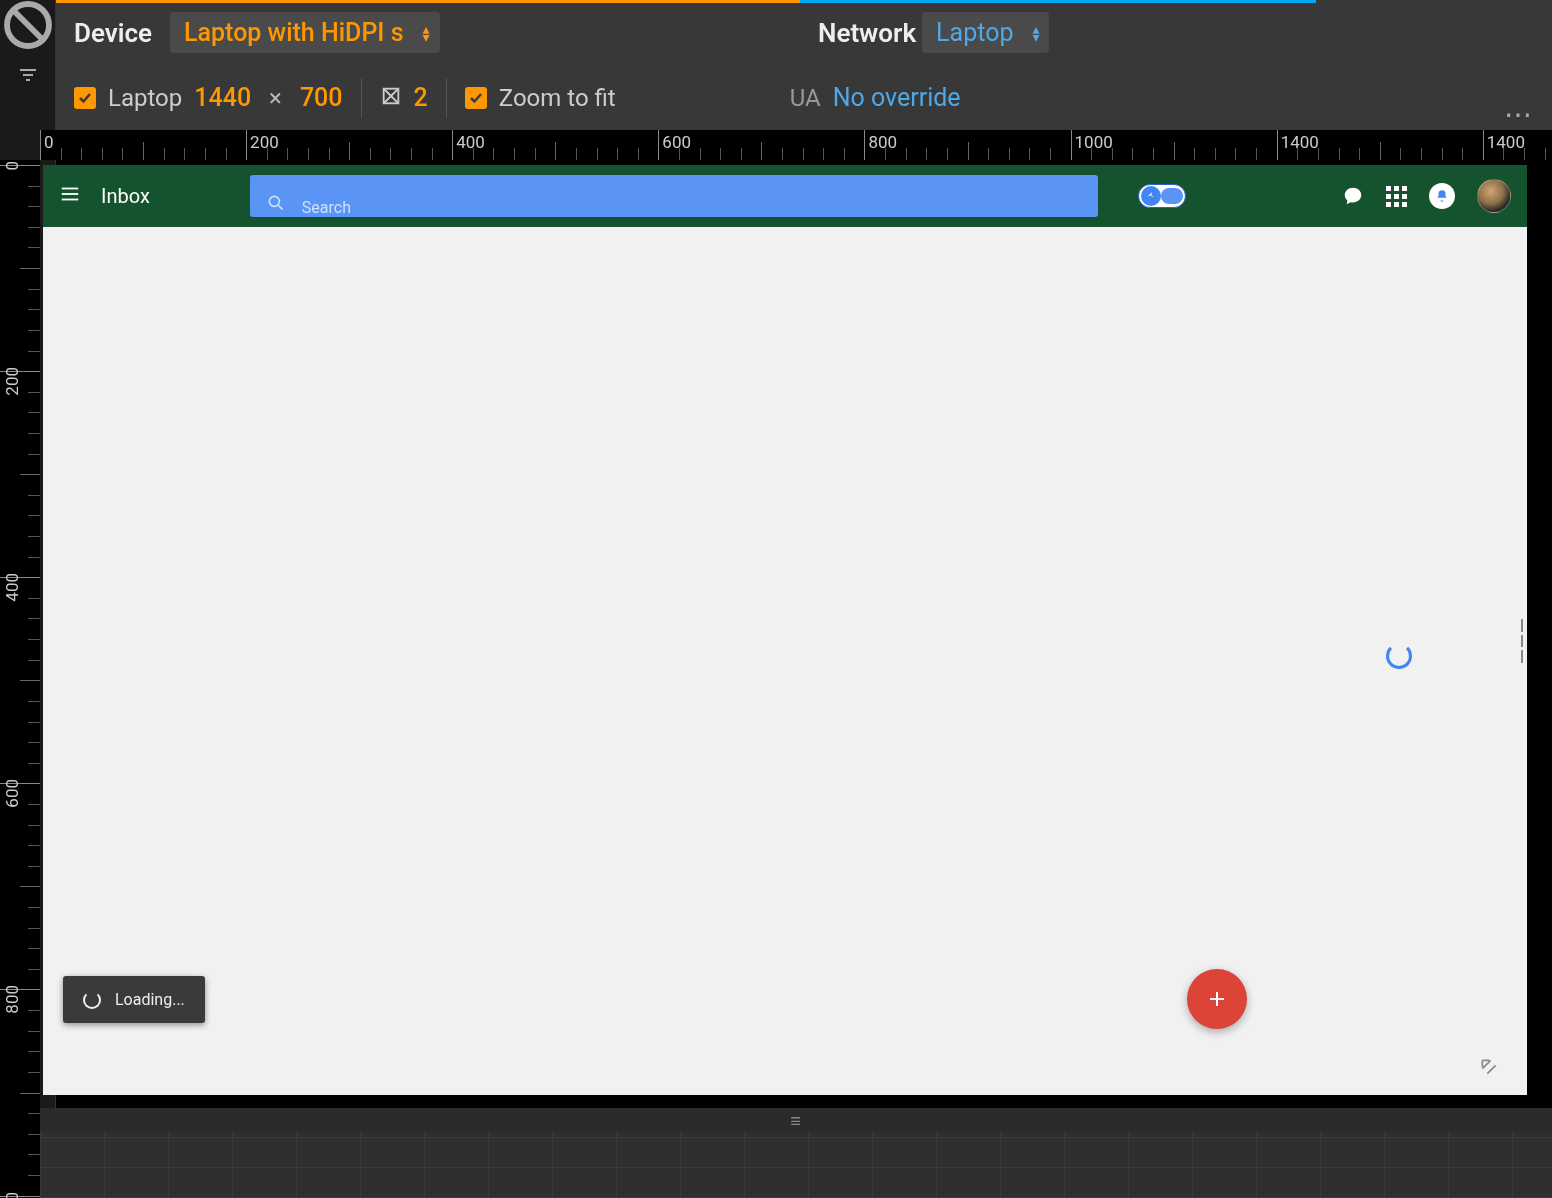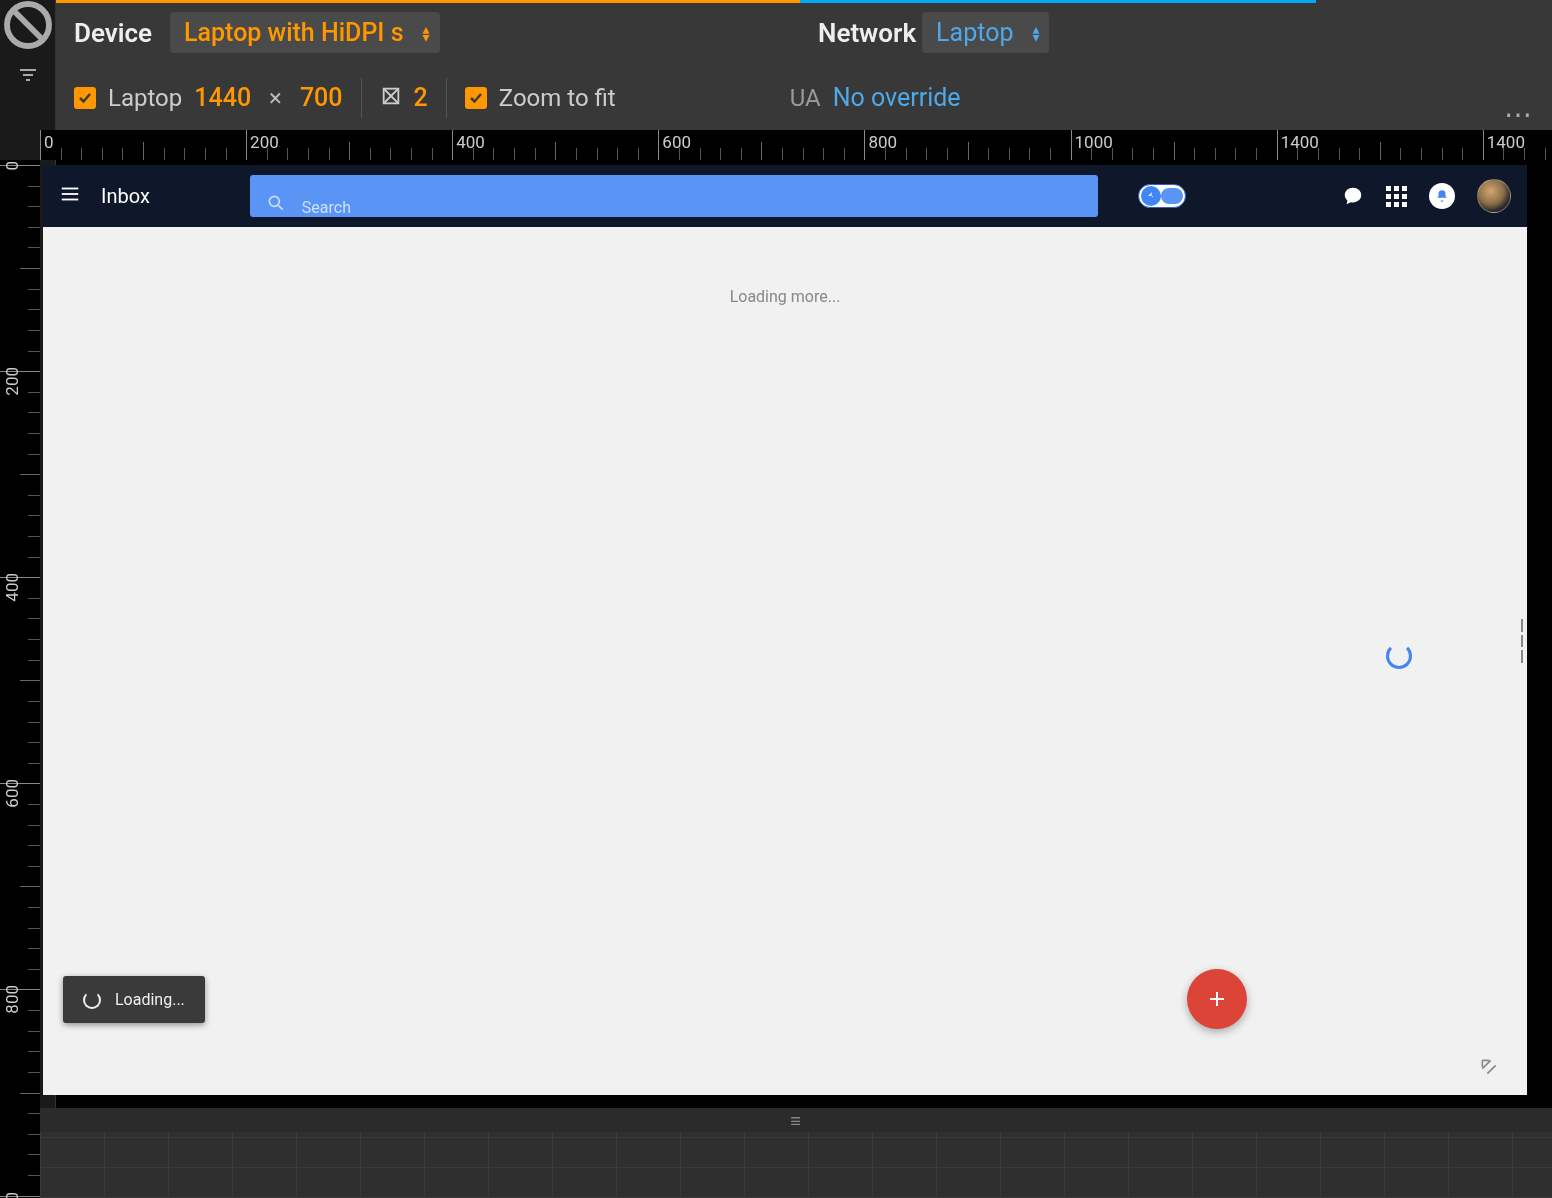--- a/index.html
+++ b/index.html
@@ -65,21 +65,21 @@
 .ruler-v .tick-minor { position:absolute; left:28px; height:1px; width:12px; background:#555; }
 .ruler-v .tick-mid { position:absolute; left:20px; height:1px; width:20px; background:#666; }
 .ruler-v .tick-label { position:absolute; left:2px; color:#ccc; font-size:17px; writing-mode:vertical-rl; transform: rotate(180deg) translateY(4px); }
 
 
 .viewport {
   position: absolute; left: 43px; top: 165px; width: 1484px; height: 930px;
   background: #f1f1f1;
 }
 .inbox-header {
-  height: 62px; background: #0f172a; display: flex; align-items: center;
+  height: 62px; background: #14532d; display: flex; align-items: center;
   padding: 0 16px; gap: 20px; color: #fff;
 }
 .hamburger svg { width:22px; height:22px; }
 .inbox-title { font-size: 20px; font-weight: 400; }
 .search-bar {
   flex: 1; max-width: 848px; height: 42px; background: #5a95f5; border-radius: 3px;
   display: flex; align-items: flex-end; padding: 0 16px; gap: 16px; margin-left: 80px;
 }
 .search-bar input {
   background: transparent; border: none; outline: none; color: #fff;
@@ -410,21 +410,20 @@
       </div>
       <div class="bell-circle">
         <svg viewBox="0 0 24 24" fill="#4285f4">
             <path d="M12 2a6 6 0 00-6 6v4l-2 3h16l-2-3V8a6 6 0 00-6-6zm0 20a2.5 2.5 0 002.5-2.5h-5A2.5 2.5 0 0012 22z"></path>
           </svg>
       </div>
       <div class="avatar"></div>
     </div>
   </div>
 
-  <div class="loading-more">Loading more...</div>
 
   <div class="spinner-right"></div>
 
   <div class="fab">
     <svg viewBox="0 0 24 24" stroke="#fff" stroke-width="2">
         <line x1="12" y1="5" x2="12" y2="19"></line>
         <line x1="5" y1="12" x2="19" y2="12"></line>
       </svg>
   </div>
 

